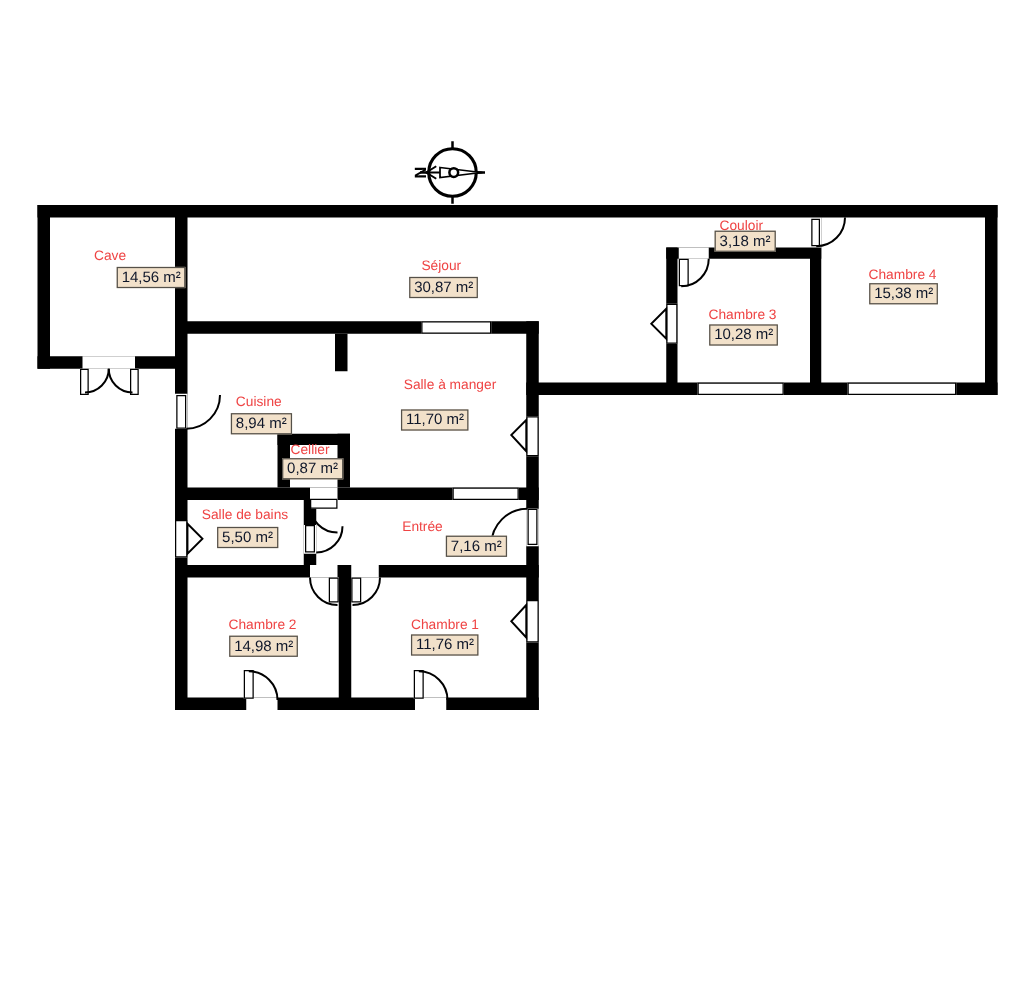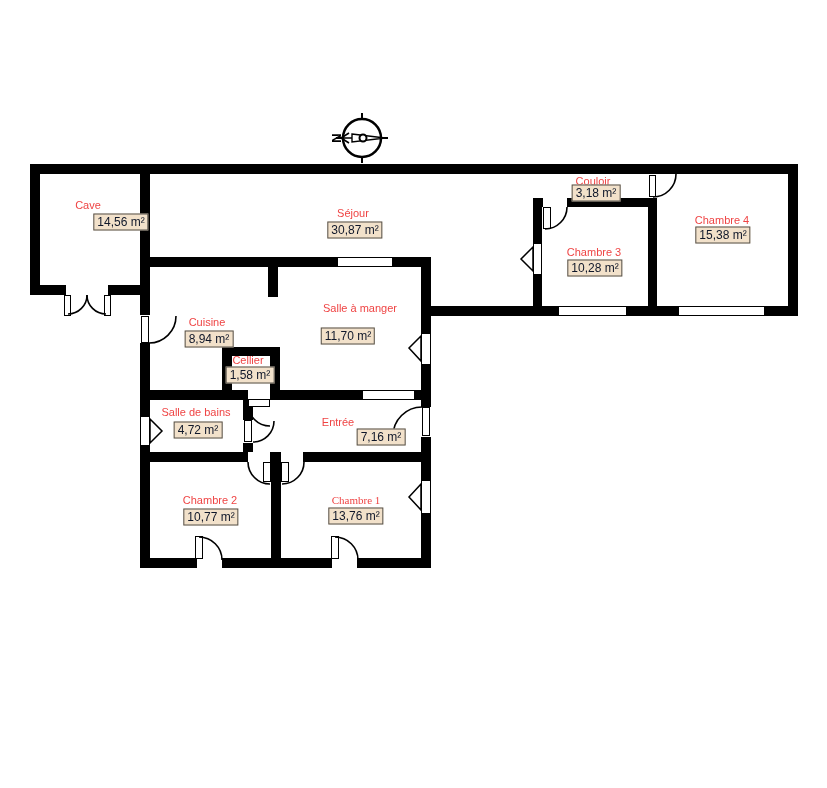--- a/index.html
+++ b/index.html
@@ -57,29 +57,29 @@
   <div class="area-box" style="left: 596px; top: 193px; background: rgb(242, 225, 202); border-color: rgb(85, 81, 74);">3,18 m²</div>
   <div class="room-name" style="left: 594px; top: 252px;">Chambre 3</div>
   <div class="area-box" style="left: 595px; top: 268px; background: rgb(242, 225, 202); border-color: rgb(85, 81, 74);">10,28 m²</div>
   <div class="room-name" style="left: 722px; top: 220px;">Chambre 4</div>
   <div class="area-box" style="left: 723px; top: 235px; background: rgb(242, 225, 202); border-color: rgb(85, 81, 74);">15,38 m²</div>
   <div class="room-name" style="left: 207px; top: 322px;">Cuisine</div>
   <div class="area-box" style="left: 209px; top: 339px; background: rgb(242, 225, 202); border-color: rgb(85, 81, 74);">8,94 m²</div>
   <div class="room-name" style="left: 347px; top: 308px; margin-left: 13px;">Salle à manger</div>
   <div class="area-box" style="left: 348px; top: 336px; background: rgb(242, 225, 202); border-color: rgb(85, 81, 74);">11,70 m²</div>
   <div class="room-name" style="left: 248px; top: 360px;">Cellier</div>
-  <div class="area-box" style="left: 250px; top: 375px; background: rgb(242, 225, 202); border-color: rgb(85, 81, 74);">1,58 m²</div>
+  <div class="area-box" style="left: 250px; top: 375px; background: rgb(242, 225, 202); border-color: rgb(85, 81, 74);">0,87 m²</div>
   <div class="room-name" style="left: 196px; top: 412px;">Salle de bains</div>
-  <div class="area-box" style="left: 198px; top: 430px; background: rgb(242, 225, 202); border-color: rgb(85, 81, 74);">4,72 m²</div>
+  <div class="area-box" style="left: 198px; top: 430px; background: rgb(242, 225, 202); border-color: rgb(85, 81, 74);">5,50 m²</div>
   <div class="room-name" style="left: 338px; top: 422px;">Entrée</div>
   <div class="area-box" style="left: 339px; top: 437px; background: rgb(242, 225, 202); border-color: rgb(85, 81, 74); margin-left: 42px;">7,16 m²</div>
   <div class="room-name" style="left: 210px; top: 500px;">Chambre 2</div>
-  <div class="area-box" style="left: 211px; top: 517px; background: rgb(242, 225, 202); border-color: rgb(85, 81, 74);">10,77 m²</div>
-  <div class="room-name" style="left: 356px; top: 500px; font-family: Liberation Serif, serif;">Chambre 1</div>
-  <div class="area-box" style="left: 356px; top: 516px; background: rgb(242, 225, 202); border-color: rgb(85, 81, 74);">13,76 m²</div>
+  <div class="area-box" style="left: 211px; top: 517px; background: rgb(242, 225, 202); border-color: rgb(85, 81, 74);">14,98 m²</div>
+  <div class="room-name" style="left: 356px; top: 500px;">Chambre 1</div>
+  <div class="area-box" style="left: 356px; top: 516px; background: rgb(242, 225, 202); border-color: rgb(85, 81, 74);">11,76 m²</div>
 <div class="wall" style="left: 30px; top: 164px; width: 768px; height: 10px; z-index: 1;"></div>
     <div class="wall" style="left: 788px; top: 164px; width: 10px; height: 152px; z-index: 1;"></div>
     <div class="wall" style="left: 421px; top: 306px; width: 377px; height: 10px; z-index: 1;"></div>
     <div class="wall" style="left: 30px; top: 164px; width: 10px; height: 131px; z-index: 1;"></div>
     <div class="wall" style="left: 30px; top: 285px; width: 118px; height: 10px; z-index: 1;"></div>
     <div class="wall" style="left: 140px; top: 164px; width: 10px; height: 404px; z-index: 1;"></div>
     <div class="wall" style="left: 148px; top: 257px; width: 283px; height: 10px; z-index: 1;"></div>
     <div class="wall" style="left: 421px; top: 257px; width: 10px; height: 311px; z-index: 1;"></div>
     <div class="wall" style="left: 533px; top: 198px; width: 9px; height: 118px; z-index: 1;"></div>
     <div class="wall" style="left: 533px; top: 198px; width: 124px; height: 9px; z-index: 1;"></div>

